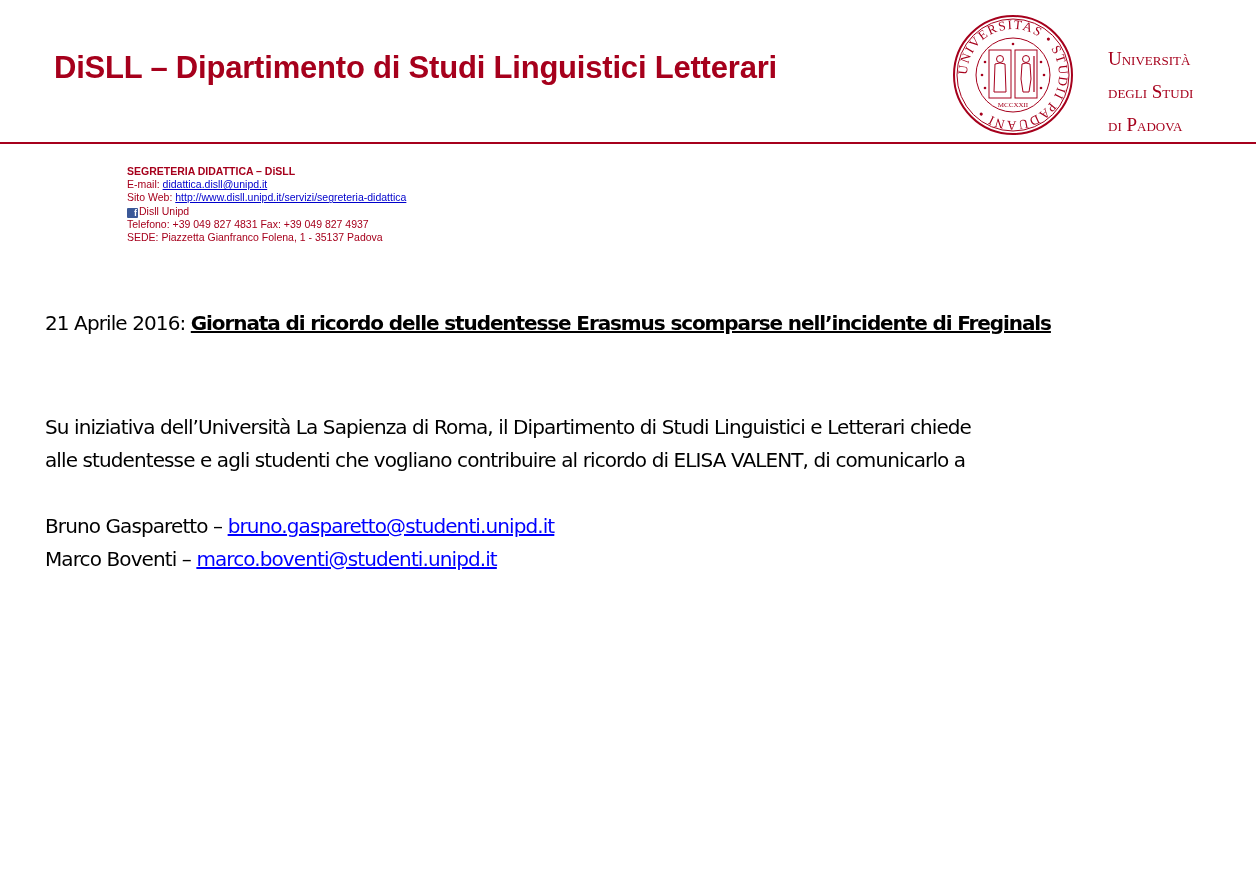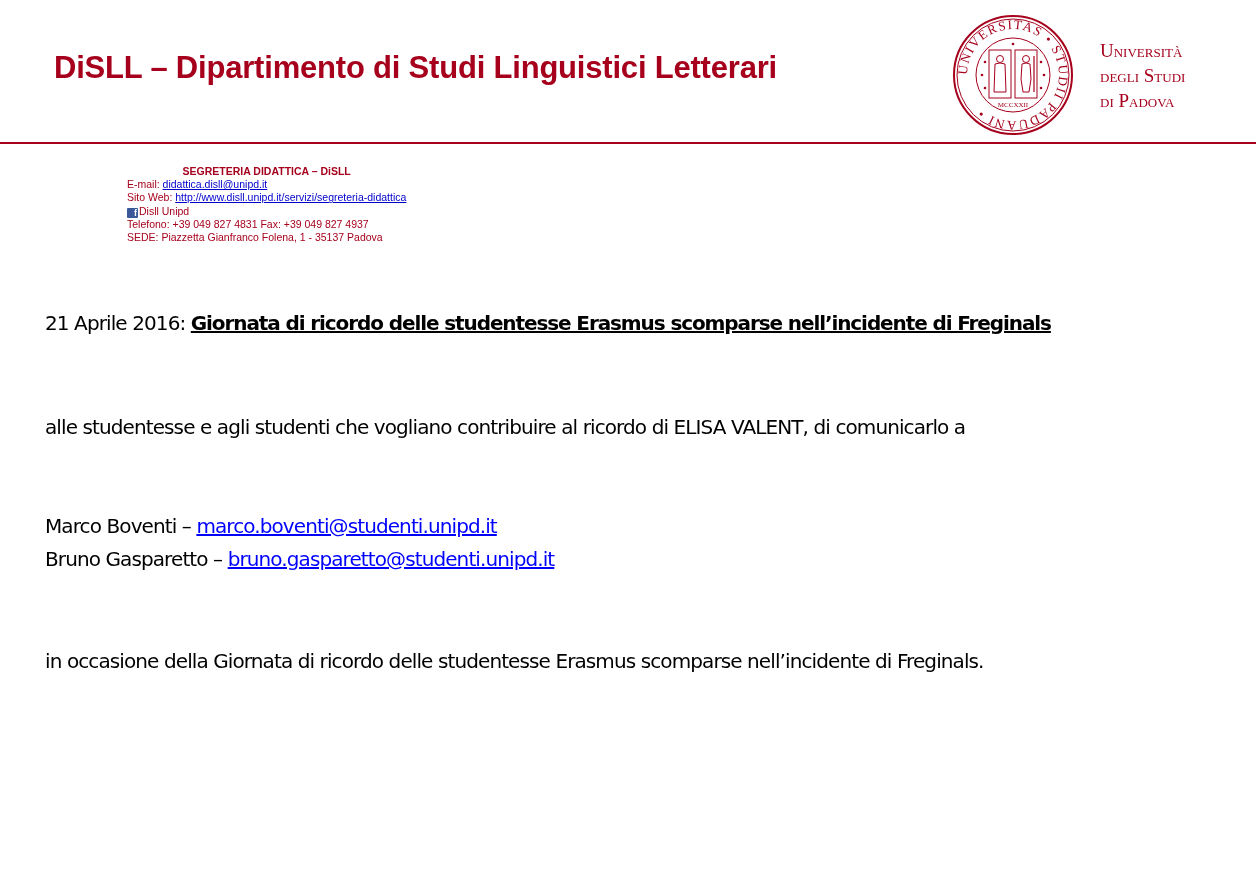--- a/index.html
+++ b/index.html
@@ -37,40 +37,40 @@
       position: absolute;
       left: 1100px;
       top: 38px;
       font-family: "Liberation Serif", serif;
       color: #a6001c;
       font-size: 19px;
       line-height: 25px;
       font-variant: small-caps;
       white-space: nowrap;
     }
-    .uni-name div { margin: 0; }
+    .uni-name div { margin: 8px; }
     .rule {
       position: absolute;
       left: 0;
       top: 142px;
       width: 1256px;
       height: 2px;
       background: #a6001c;
     }
     .contact-block {
       position: absolute;
       left: 127px;
       top: 165px;
       font-family: "Liberation Sans", sans-serif;
       font-size: 10.5px;
       line-height: 13.2px;
       color: #a6001c;
       white-space: nowrap;
     }
-    .contact-block .heading { font-weight: bold; text-align: center; }
+    .contact-block .heading { font-weight: bold; }
     .contact-block a {
       color: #0000cc;
       text-decoration: underline;
     }
     .fb-icon {
       display: inline-block;
       width: 11px;
       height: 10px;
       background: #3b5998;
       color: #fff;
@@ -160,27 +160,27 @@
   </div>
   <div>Telefono: +39 049 827 4831 Fax: +39 049 827 4937</div>
   <div>SEDE: Piazzetta Gianfranco Folena,  1 - 35137 Padova</div>
 </div>
 
 <div class="body-text headline">
   <span>21 Aprile 2016: </span><span class="bold-under">Giornata di ricordo delle studentesse Erasmus scomparse nell’incidente di Freginals</span>
 </div>
 
 <div class="body-text para1">
+  <div>Su iniziativa dell’Università La Sapienza di Roma, il Dipartimento di Studi Linguistici e Letterari chiede</div>
   <div>alle studentesse e agli studenti che vogliano contribuire al ricordo di ELISA VALENT, di comunicarlo a</div>
 </div>
 
 <div class="body-text contacts">
   <div>
-    <span>Marco Boventi</span><span> – </span><a>marco.boventi@studenti.unipd.it</a>
+    <span>Bruno Gasparetto</span><span> – </span><a>bruno.gasparetto@studenti.unipd.it</a>
   </div>
   <div>
-    <span>Bruno Gasparetto</span><span> – </span><a>bruno.gasparetto@studenti.unipd.it</a>
+    <span>Marco Boventi</span><span> – </span><a>marco.boventi@studenti.unipd.it</a>
   </div>
 </div>
 
 <div class="body-text para2">
-  <div>in occasione della Giornata di ricordo delle studentesse Erasmus scomparse nell’incidente di Freginals.</div>
 </div>
 
 </body></html>

